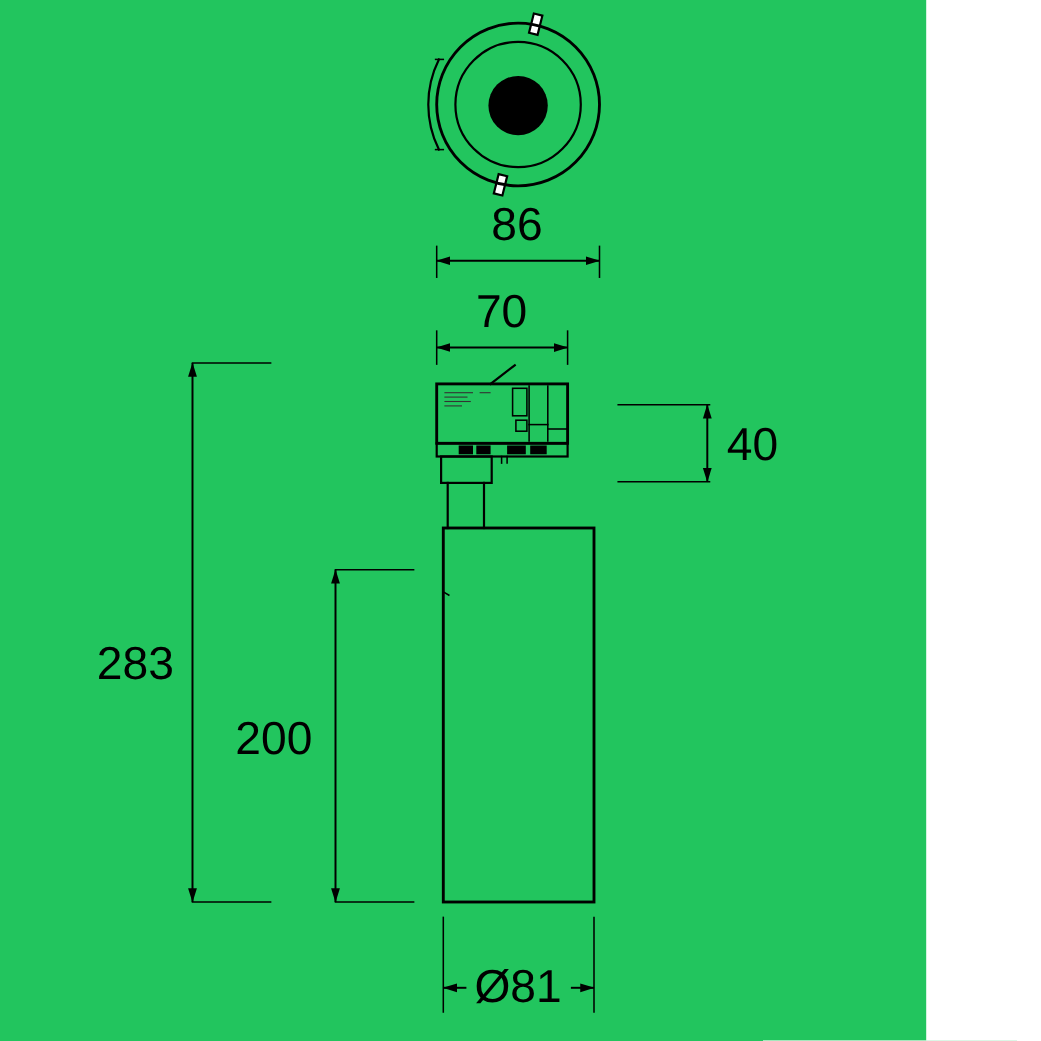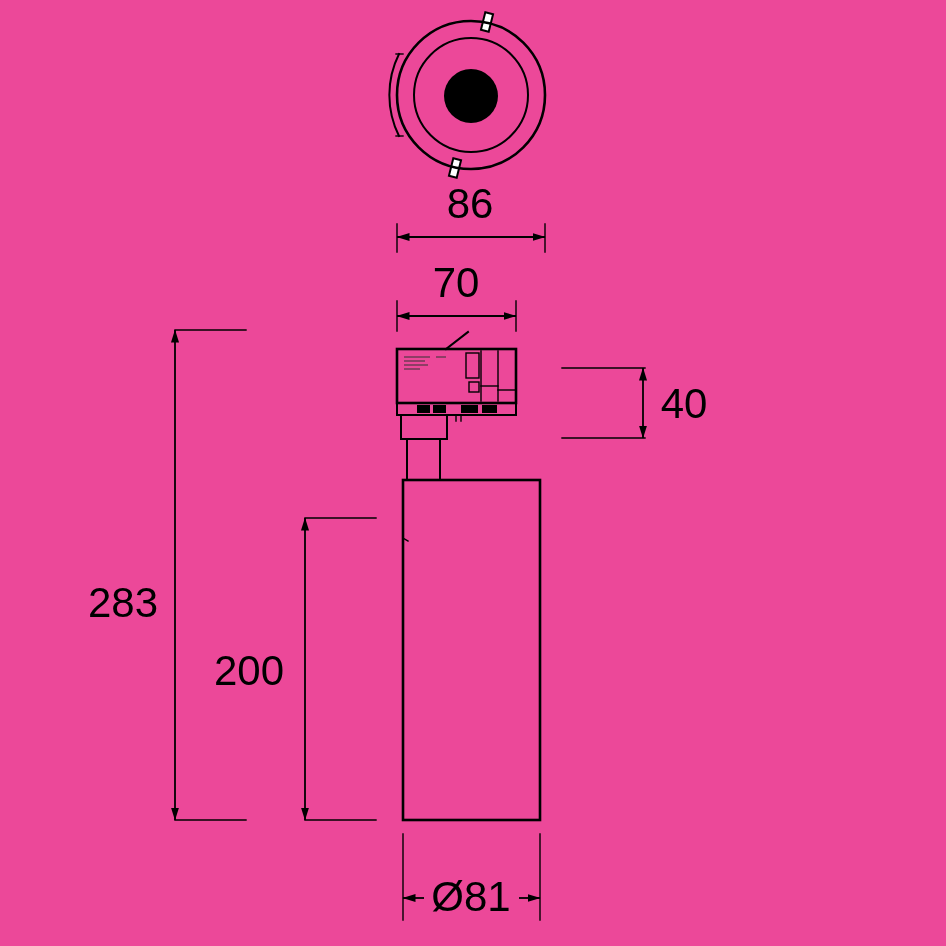--- a/index.html
+++ b/index.html
@@ -1,24 +1,24 @@
 <!DOCTYPE html>
 <html><head>
 <meta charset="utf-8">
 <style>
   html, body {
     margin: 0;
     padding: 0;
     background: #ffffff;
   }
   .stage {
-    width: 946px;
+    width: 842px;
     height: 946px;
     position: relative;
-    background: #ec4899;
+    background: #22c55e;
     overflow: hidden;
   }
   svg { display: block; }
 
   
   .ol   { stroke: #000; stroke-width: 2.6; fill: none; stroke-linecap: square; }
   .ol2  { stroke: #000; stroke-width: 2;   fill: none; stroke-linecap: square; }
   .thin { stroke: #000; stroke-width: 1.4; fill: none; stroke-linecap: square; }
   .dim  { stroke: #000; stroke-width: 1.8; fill: none; }
   .fillb{ fill: #000; stroke: none; }

